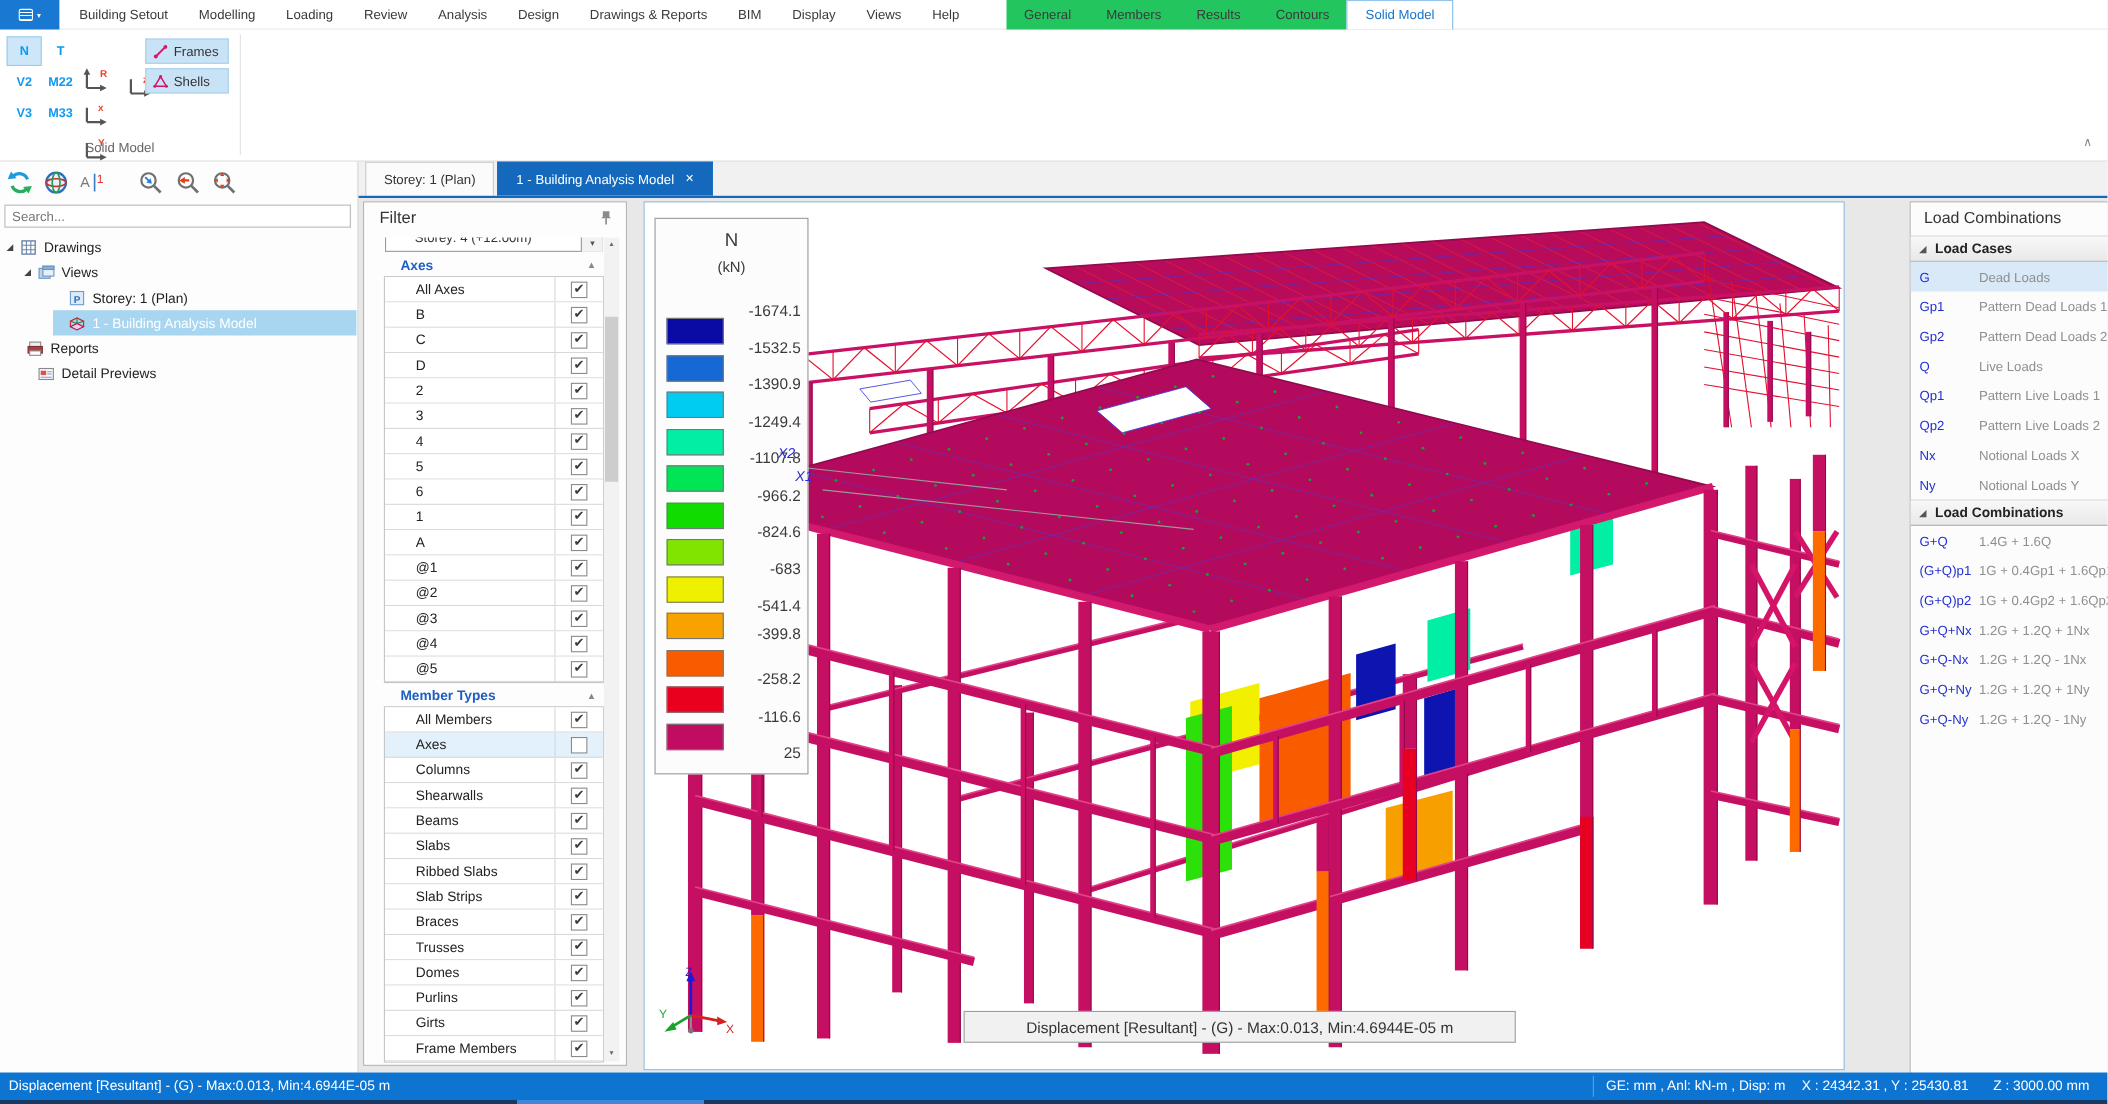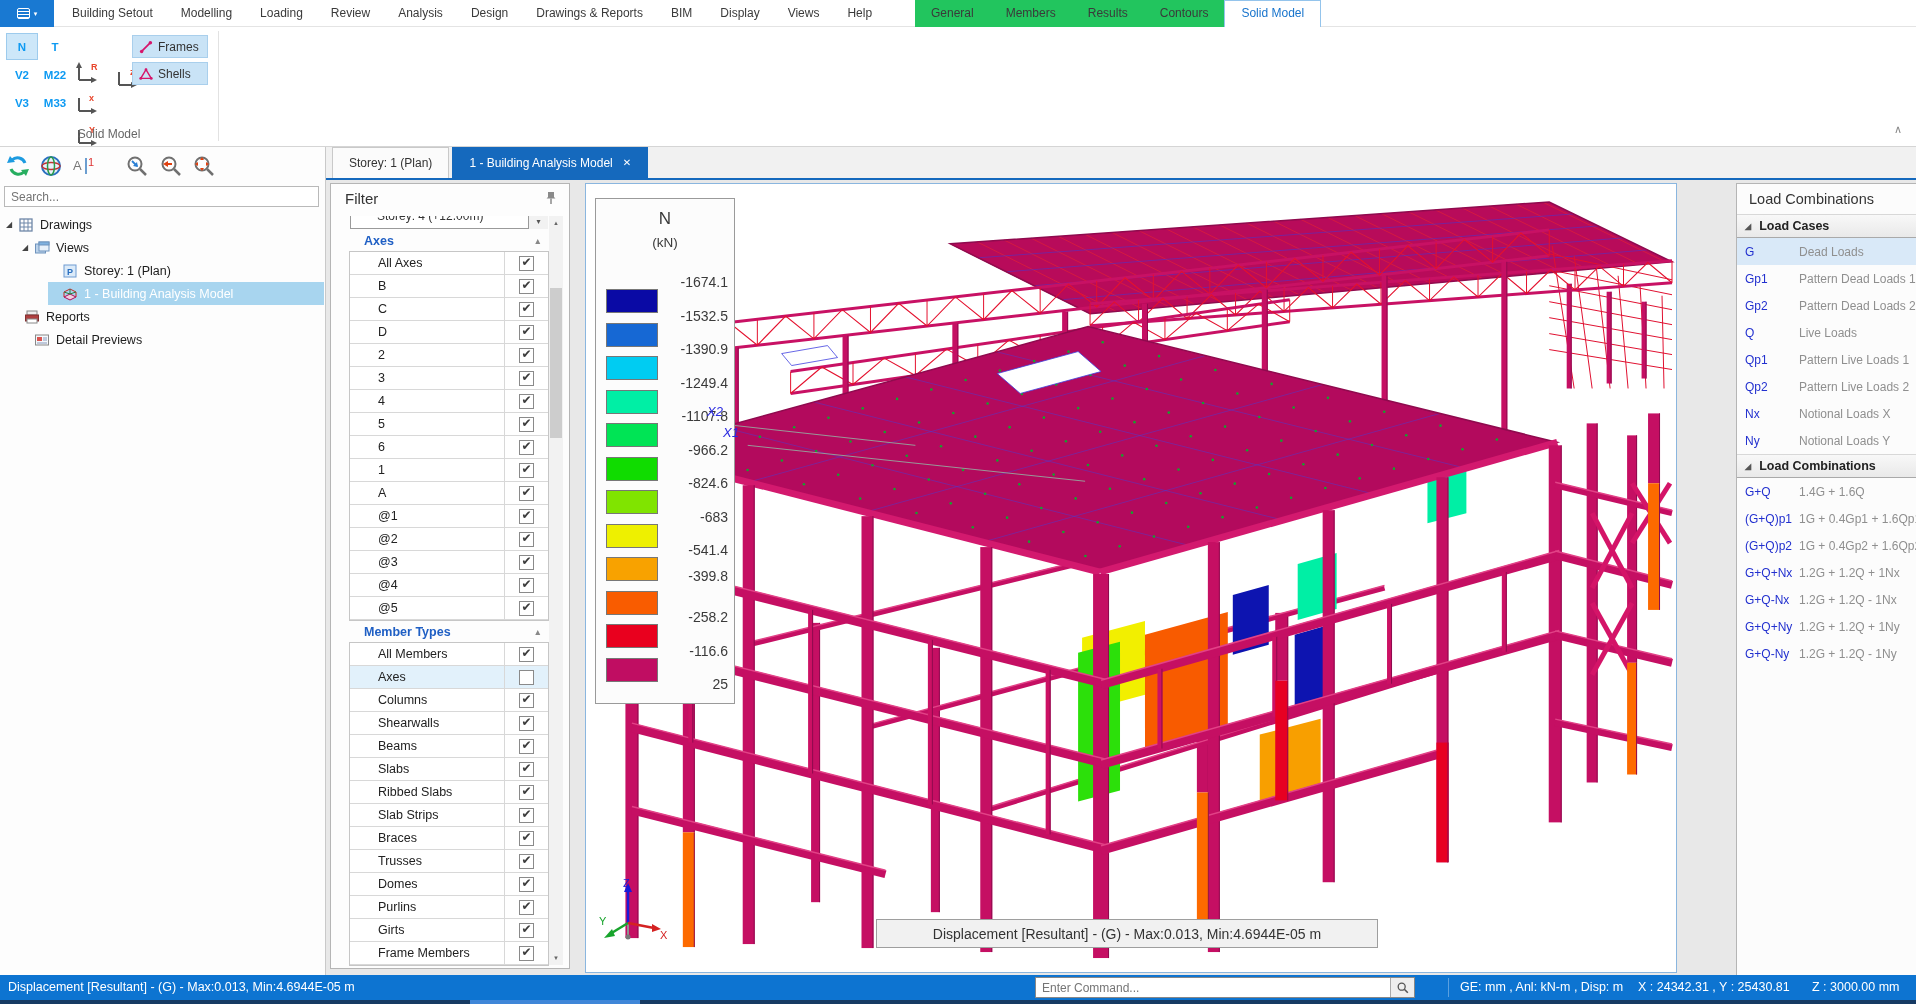--- a/index.html
+++ b/index.html
@@ -1035,29 +1035,20 @@
       </div>
       <div class="lrow">
         <span class="lcode">G+Q-Ny</span>
         <span class="ldesc">1.2G + 1.2Q - 1Ny</span>
       </div>
     </div>
 </div>
 
 <div class="statusbar">
   <div class="sb-left">Displacement [Resultant] - (G) - Max:0.013, Min:4.6944E-05 m</div>
-  <div class="cmd">
-    <input placeholder="Enter Command..." style="">
-    <div class="cmdbtn">
-        <svg width="14" height="14" viewBox="0 0 16 16">
-          <circle cx="6.5" cy="6.5" r="4" fill="none" stroke="#555" stroke-width="1.5"></circle>
-          <line x1="9.5" y1="9.5" x2="13.5" y2="13.5" stroke="#555" stroke-width="1.8"></line>
-        </svg>
-      </div>
-  </div>
   <div class="sb-sep"></div>
   <div class="sb-units">GE: mm , Anl: kN-m , Disp: m</div>
   <div class="sb-xy">X : 24342.31 , Y : 25430.81</div>
   <div class="sb-z">Z : 3000.00 mm</div>
 </div>
 <div class="bottomstrip">
     <div class="bseg"></div>
   </div>
 
 </body></html>

